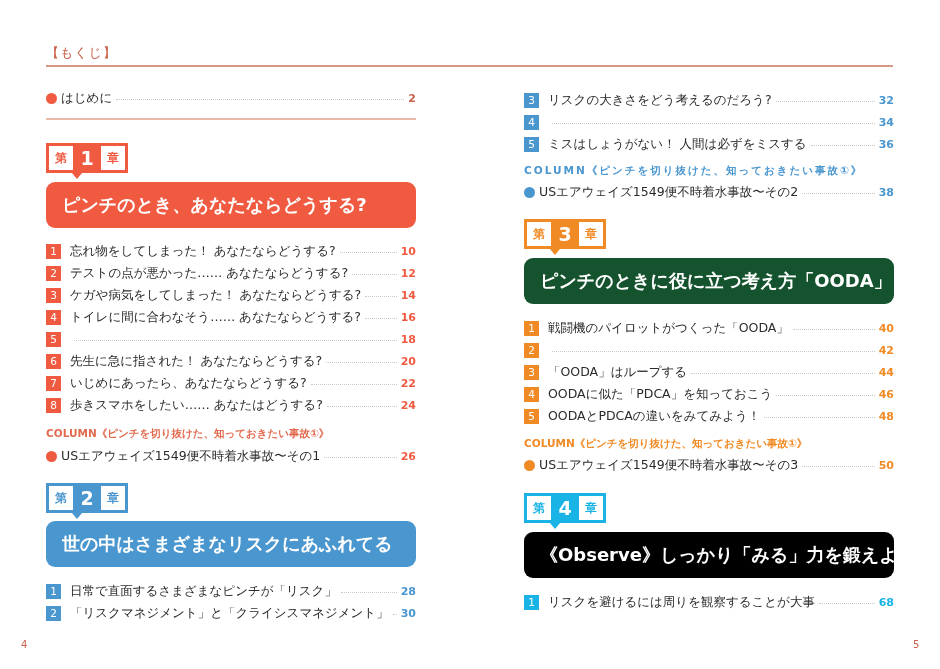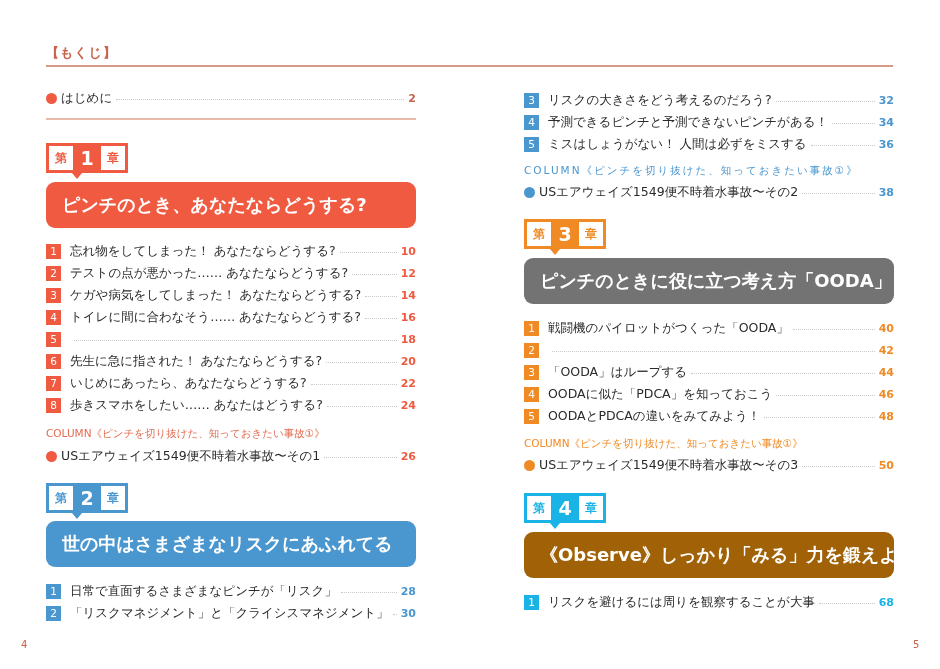--- a/index.html
+++ b/index.html
@@ -1,35 +1,35 @@
 <!DOCTYPE html>
 <html><head>
 <meta charset="utf-8">
 <style>
   * { box-sizing: border-box; margin: 0; padding: 0; }
   html, body { width: 940px; height: 669px; background: #ffffff; overflow: hidden; }
   body { position: relative; font-family: "DejaVu Sans", "Liberation Sans", sans-serif; color: #2b2b2b; }
 
-  .toc-title { position: absolute; left: 46px; top: 44px; font-size: 13px; font-weight: bold; color: #c8624a; letter-spacing: 1px; }
+  .toc-title { position: absolute; left: 46px; top: 44px; font-size: 13px; font-weight: normal; color: #c8624a; letter-spacing: 1px; }
   .top-rule { position: absolute; left: 46px; top: 65px; width: 847px; height: 2px; background: #d49a86; }
 
   .page { position: absolute; top: 0; }
   .page.left { left: 46px; width: 370px; }
   .page.right { left: 524px; width: 370px; }
 
   .row { position: absolute; left: 0; width: 370px; height: 20px; display: flex; align-items: center; font-size: 12.5px; white-space: nowrap; }
   .row .numbox { width: 15px; height: 15px; color: #fff; font-size: 10.5px; display: flex; align-items: center; justify-content: center; margin-right: 9px; flex: 0 0 auto; }
   .row .dot { width: 11px; height: 11px; border-radius: 50%; margin-right: 4px; flex: 0 0 auto; }
   .row .label { flex: 0 0 auto; }
   .row .leader { flex: 1 1 auto; margin: 0 4px; border-bottom: 1px dotted #c9c9c9; height: 1px; align-self: center; margin-top: 2px; }
   .row .page-no { flex: 0 0 auto; font-size: 11px; font-weight: bold; }
 
   .sub-rule { position: absolute; left: 0; width: 370px; height: 2px; background: #e6b9a8; }
 
-  .column-head { position: absolute; left: 0; font-size: 10.5px; font-weight: normal; white-space: nowrap; }
+  .column-head { position: absolute; left: 0; font-size: 10.5px; font-weight: bold; white-space: nowrap; }
 
   .badge { position: absolute; left: 0; height: 30px; display: flex; align-items: center; padding: 3px; gap: 3px; }
   .badge .cell-w { width: 24px; height: 24px; background: #fff; display: flex; align-items: center; justify-content: center; font-size: 12px; font-weight: bold; }
   .badge .cell-n { width: 22px; height: 24px; display: flex; align-items: center; justify-content: center; font-size: 19px; font-weight: bold; color: #fff; }
   .badge .pointer { position: absolute; left: 26px; bottom: -6px; width: 0; height: 0; border-left: 5px solid transparent; border-right: 5px solid transparent; }
 
   .banner { position: absolute; left: 0; width: 370px; height: 46px; border-radius: 9px; color: #fff; font-size: 18px; font-weight: bold; display: flex; align-items: center; padding-left: 16px; white-space: nowrap; }
 
   .folio { position: absolute; top: 639px; font-size: 10px; color: #c8624a; }
 </style>
@@ -137,21 +137,20 @@
 
 <div class="page right">
   <div class="row" style="top:90px">
       <span class="numbox" style="background:#4a96cf">3</span>
       <span class="label">リスクの大きさをどう考えるのだろう?</span>
       <span class="leader"></span>
       <span class="page-no" style="color:#4a96cf">32</span>
     </div>
   <div class="row" style="top:112px">
       <span class="numbox" style="background:#4a96cf">4</span>
-      <span class="label">予測できるピンチと予測できないピンチがある！</span>
       <span class="leader"></span>
       <span class="page-no" style="color:#4a96cf">34</span>
     </div>
   <div class="row" style="top:134px">
       <span class="numbox" style="background:#4a96cf">5</span>
       <span class="label">ミスはしょうがない！ 人間は必ずをミスする</span>
       <span class="leader"></span>
       <span class="page-no" style="color:#4a96cf">36</span>
     </div>
 
@@ -162,21 +161,21 @@
       <span class="leader"></span>
       <span class="page-no" style="color:#4a96cf">38</span>
     </div>
 
   <div class="badge" style="top:219px;background:#f08a24">
     <span class="cell-w" style="color:#f08a24">第</span>
     <span class="cell-n">3</span>
     <span class="cell-w" style="color:#f08a24">章</span>
     <span class="pointer" style="border-top:6px solid #f08a24"></span>
   </div>
-  <div class="banner" style="top:258px;background:#737373">ピンチのときに役に立つ考え方「OODA」</div>
+  <div class="banner" style="top:258px;background:#14532d">ピンチのときに役に立つ考え方「OODA」</div>
 
   <div class="row" style="top:318px">
       <span class="numbox" style="background:#f08a24">1</span>
       <span class="label">戦闘機のパイロットがつくった「OODA」</span>
       <span class="leader"></span>
       <span class="page-no" style="color:#f08a24">40</span>
     </div>
   <div class="row" style="top:340px">
       <span class="numbox" style="background:#f08a24">2</span>
       <span class="leader"></span>
@@ -208,21 +207,21 @@
       <span class="leader"></span>
       <span class="page-no" style="color:#f08a24">50</span>
     </div>
 
   <div class="badge" style="top:493px;background:#19b3e6">
     <span class="cell-w" style="color:#19b3e6">第</span>
     <span class="cell-n">4</span>
     <span class="cell-w" style="color:#19b3e6">章</span>
     <span class="pointer" style="border-top:6px solid #19b3e6"></span>
   </div>
-  <div class="banner" style="top:532px;background:#a16207">《Observe》しっかり「みる」力を鍛えよう！</div>
+  <div class="banner" style="top:532px;background:#000000">《Observe》しっかり「みる」力を鍛えよう！</div>
 
   <div class="row" style="top:592px">
       <span class="numbox" style="background:#19b3e6">1</span>
       <span class="label">リスクを避けるには周りを観察することが大事</span>
       <span class="leader"></span>
       <span class="page-no" style="color:#19b3e6">68</span>
     </div>
 </div>
 
 <div class="folio" style="left:21px">4</div>

